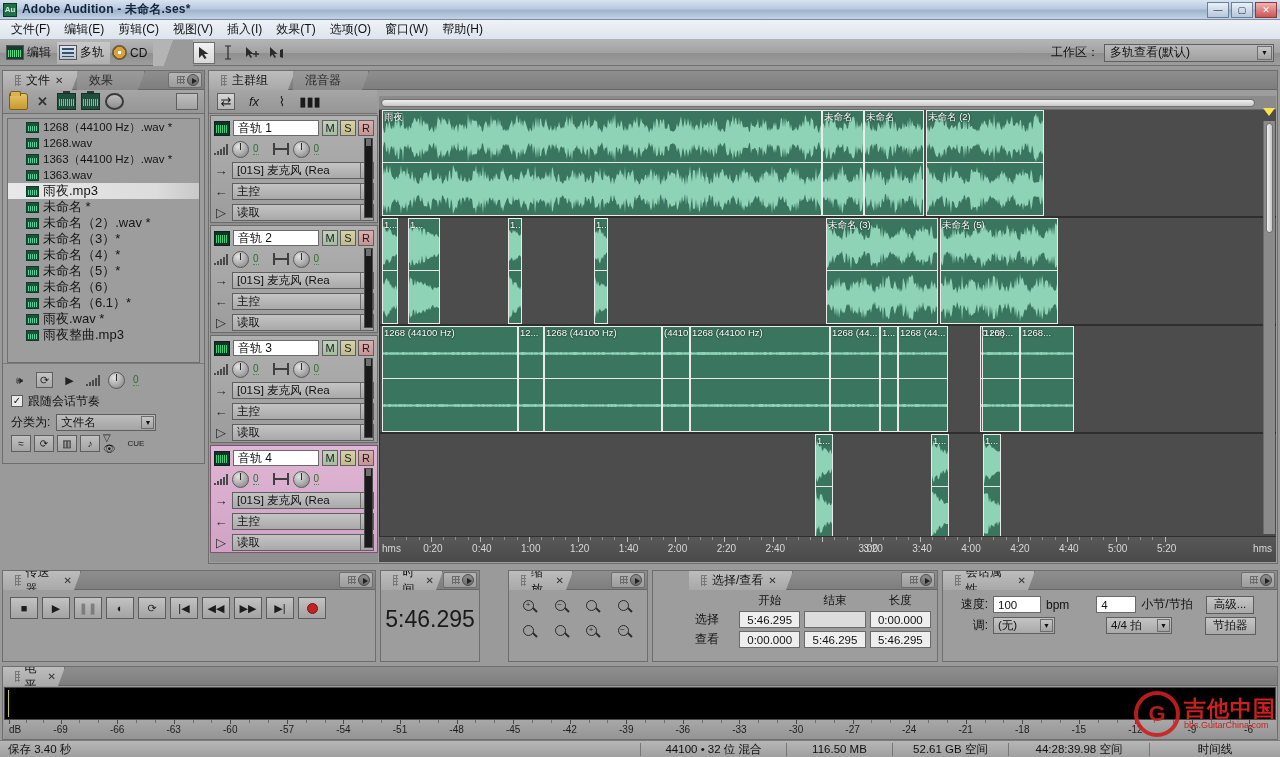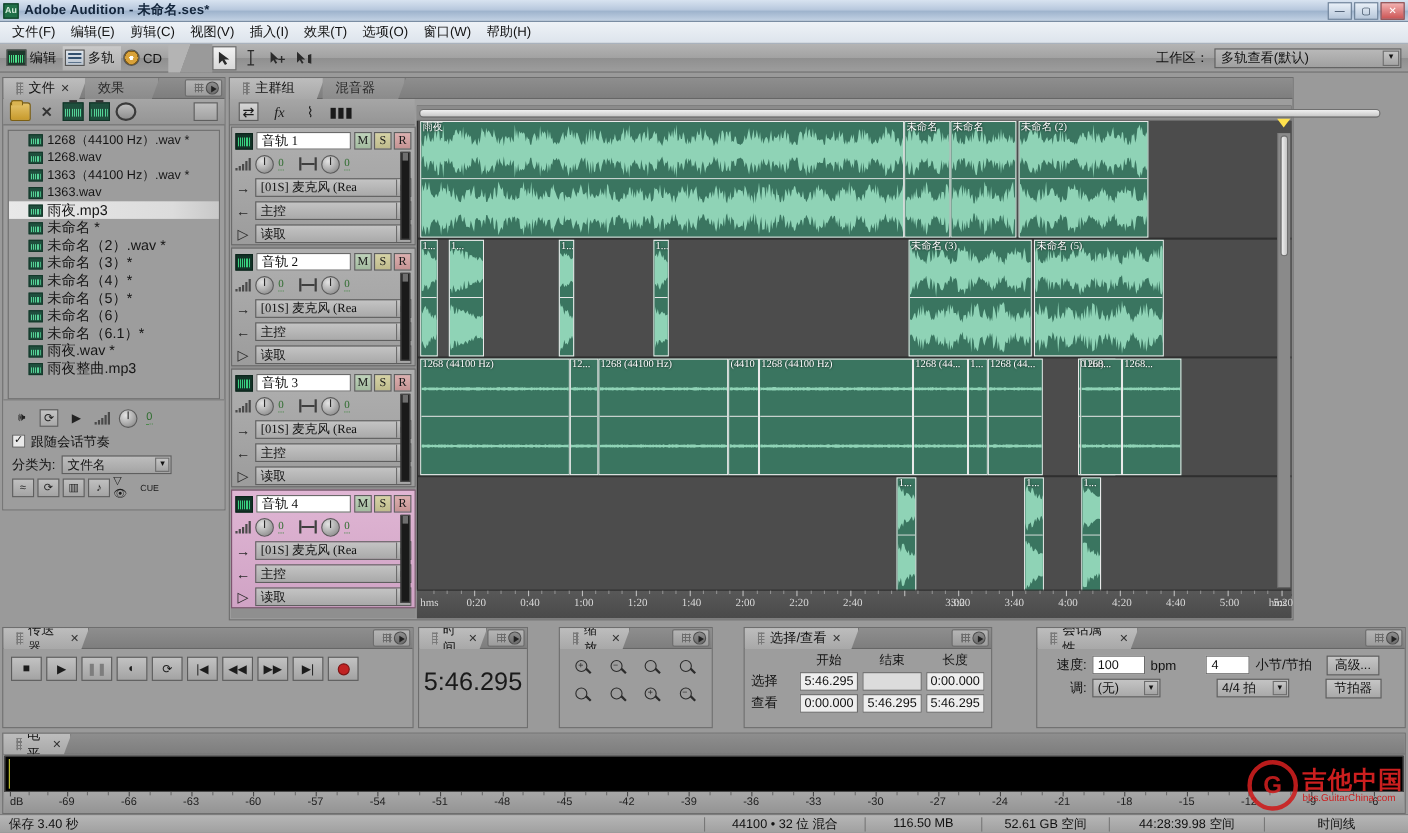--- a/index.html
+++ b/index.html
@@ -229,21 +229,21 @@
     display:flex;align-items:center;justify-content:center;font-size:7px;
   }
   .ff-row4{ display:flex;align-items:center;gap:3px;height:20px;}
   .sqbtn{
     width:20px;height:17px;background:linear-gradient(to bottom,#c0c0c0,#a4a4a4);
     border:1px solid #5f5f5f;display:flex;align-items:center;justify-content:center;
     font-size:10px;color:#1a1a1a;
   }
 
   
-  #main-panel{ left:208px; top:70px; width:968px; height:494px;font-family:Liberation Serif, serif; }
+  #main-panel{ left:208px; top:70px; width:1070px; height:494px; }
   .mg-toolbar{
     height:24px;display:flex;align-items:center;gap:10px;padding:0 8px;
     background:linear-gradient(to bottom,#a6a6a6,#959595);
     border-bottom:1px solid #6e6e6e; width:168px;
   }
   .mg-ico{ width:18px;height:17px;display:flex;align-items:center;justify-content:center;font-size:13px;color:#1a1a1a;}
   .mg-ico.active{ background:linear-gradient(to bottom,#d6d6d6,#b6b6b6);border:1px solid #5f5f5f;}
 
   
   .track-heads{
@@ -389,21 +389,21 @@
 
   #zoom-panel{ left:508px; top:570px; width:140px; height:92px; }
   .zoom-grid{ padding:6px 8px;display:grid;grid-template-columns:repeat(4,1fr);gap:3px 4px;}
   .zbtn{ height:22px;display:flex;align-items:center;justify-content:center;
          font-size:12px;color:#1e1e1e; }
   .mag{ position:relative;width:15px;height:15px;}
   .mag .ring{ position:absolute;left:0;top:0;width:11px;height:11px;border:1.5px solid #2b2b2b;border-radius:50%;}
   .mag .hdl{ position:absolute;left:9px;top:9px;width:6px;height:1.7px;background:#2b2b2b;transform:rotate(45deg);}
   .mag .pm{ position:absolute;left:2.5px;top:1.5px;font-size:8px;color:#2b2b2b;line-height:8px;}
 
-  #sel-panel{ left:676px; top:570px; width:226px; height:92px; }
+  #sel-panel{ left:652px; top:570px; width:286px; height:92px;padding-left:36px; }
   .sv-grid{ padding:3px 6px; }
   .sv-head{ display:grid;grid-template-columns:40px 1fr 1fr 1fr;gap:4px;font-size:11.5px;color:#111;}
   .sv-head span{ text-align:center;}
   .sv-row{ display:grid;grid-template-columns:40px 1fr 1fr 1fr;gap:4px;align-items:center;margin-top:3px;}
   .sv-row .rl{ font-size:12px;color:#111;}
   .sv-f{
     height:17px;background:#eee;border:1px solid #6a6a6a;
     font-size:11.5px;display:flex;align-items:center;justify-content:center;color:#111;
   }
   .sv-f.empty{ background:#dcdcdc;}

